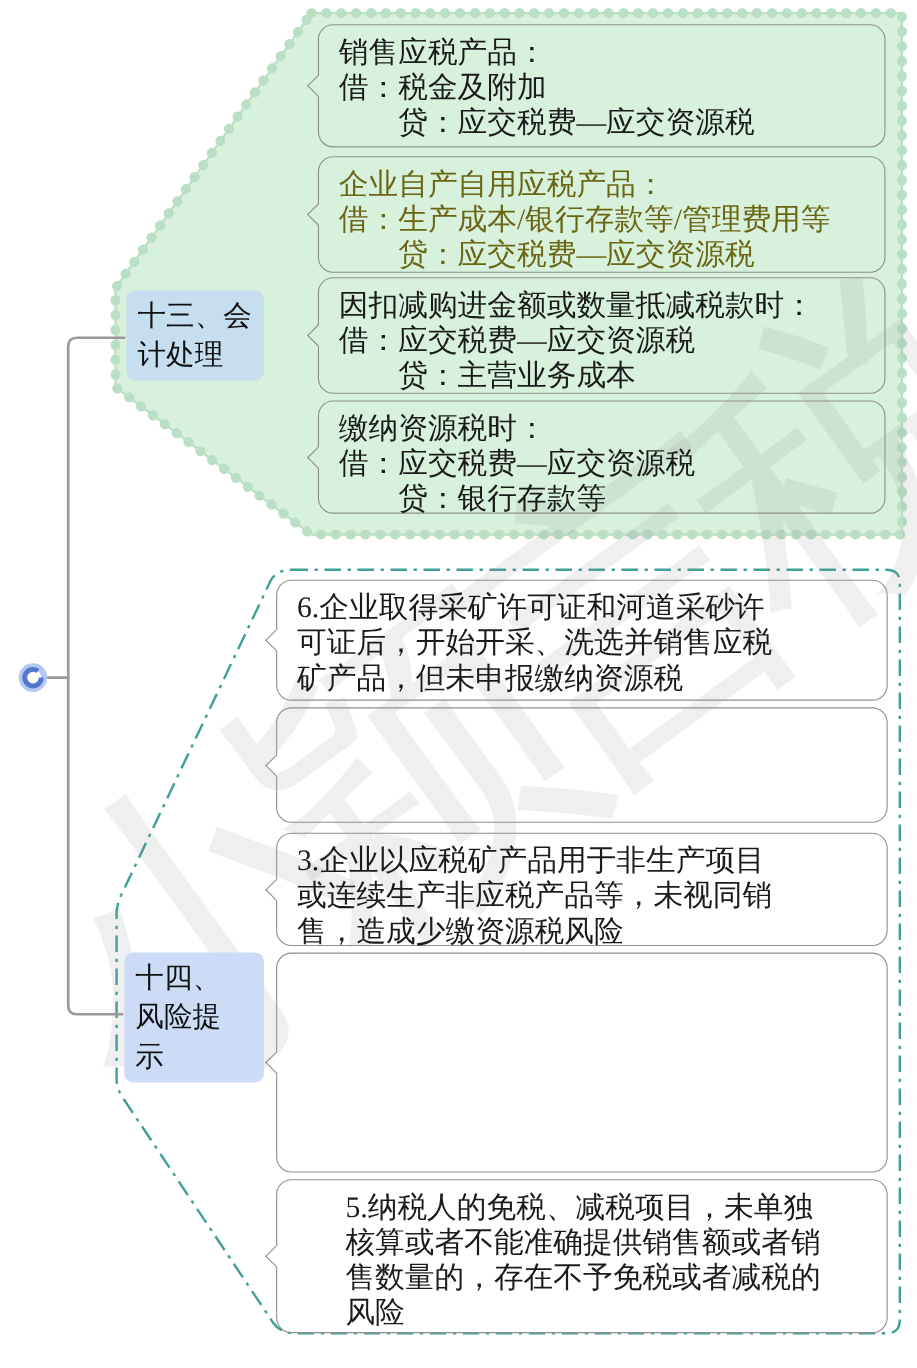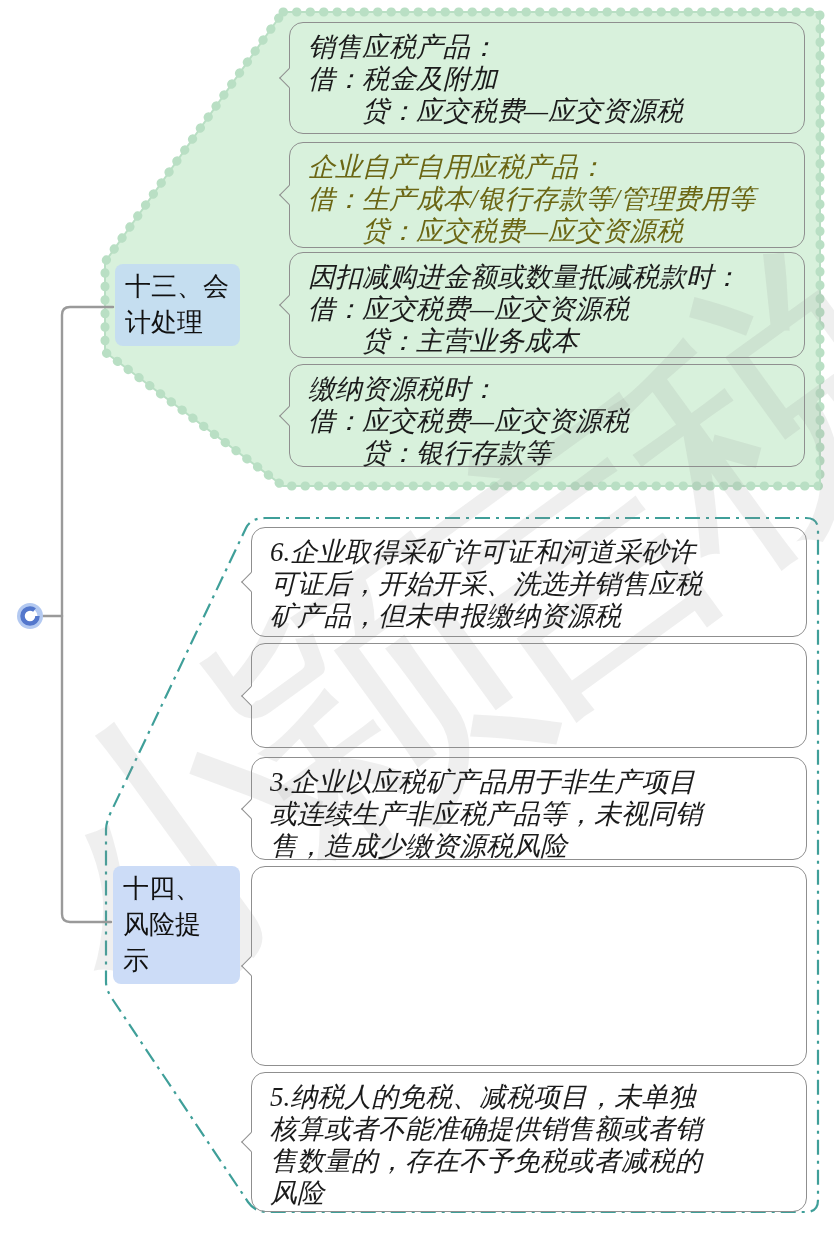--- a/index.html
+++ b/index.html
@@ -16,21 +16,21 @@
   }
   .label-box {
     position:absolute; z-index:2; box-sizing:border-box;
     border-radius:8px; padding:5px 10px;
     font-size:26px; line-height:36px; color:#111; white-space:pre-line;
   }
   #label13 { left:115px; top:264px; width:125px; height:82px;  background:var(--label13-bg,#c5def0); }
   #label14 { left:113px; top:866px; width:127px; height:118px; background:var(--label14-bg,#ccdcf7); }
   .block {
     position:absolute; z-index:2; box-sizing:border-box;
-    border:1.5px solid var(--block-border,#8f8f8f); border-radius:14px;font-style:italic;
+    border:1.5px solid var(--block-border,#8f8f8f); border-radius:14px;
   }
   .block .txt {
     display:block; padding:8px 12px 0 18px;
     font-size:27px; line-height:32px; color:var(--text,#1b1b1b); white-space:pre-line;
   }
   .block.risk .txt { width:452px; white-space:normal; }
   .block.olive .txt { color:var(--olive-text,#6b6614); }
   .brace {
     position:absolute; left:-8px; top:50%; width:13px; height:13px;
     transform:translateY(-50%) rotate(45deg);
@@ -42,21 +42,21 @@
   
   #b1 { left:289px; top:22px;  width:516px; height:112px; }
   #b2 { left:289px; top:142px; width:516px; height:106px; }
   #b3 { left:289px; top:252px; width:516px; height:106px; }
   #b4 { left:289px; top:364px; width:516px; height:103px; }
   
   #r1 { left:251px; top:527px;  width:556px; height:110px; }
   #r2 { left:251px; top:643px;  width:556px; height:105px; }
   #r3 { left:251px; top:757px;  width:556px; height:103px; }
   #r4 { left:251px; top:866px;  width:556px; height:200px; }
-  #r5 { left:251px; top:1072px; width:556px; height:140px; }
+  #r5 { left:251px; top:1072px; width:556px; height:140px;padding-left:44px; }
 </style>
 </head>
 <body>
 
 <div class="canvas">
 
   <svg class="layer" width="834" height="1244" viewBox="0 0 834 1244">
 
     <path d="M 283 12 L 820 12 L 820 486 L 283 486 L 105 352 L 105 262 Z" style="fill:var(--cloud-fill,#d8f1dc); stroke:var(--cloud-edge,#b9dfc4); stroke-width:2; stroke-linejoin:round;"></path>
     <path d="M 283 12 L 820 12 L 820 486 L 283 486 L 105 352 L 105 262 Z" style="fill:none; stroke:var(--cloud-edge,#b9dfc4); stroke-width:9; stroke-dasharray:0.5 13; stroke-linecap:round; stroke-linejoin:round;"></path>

